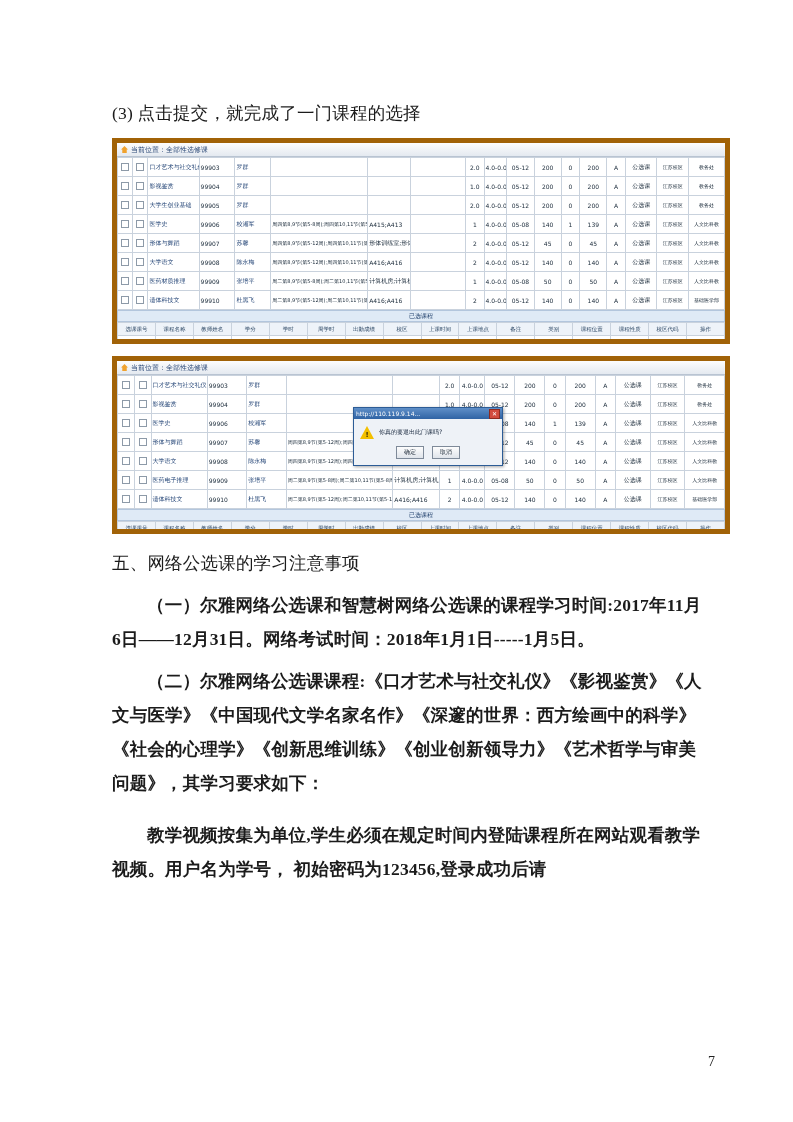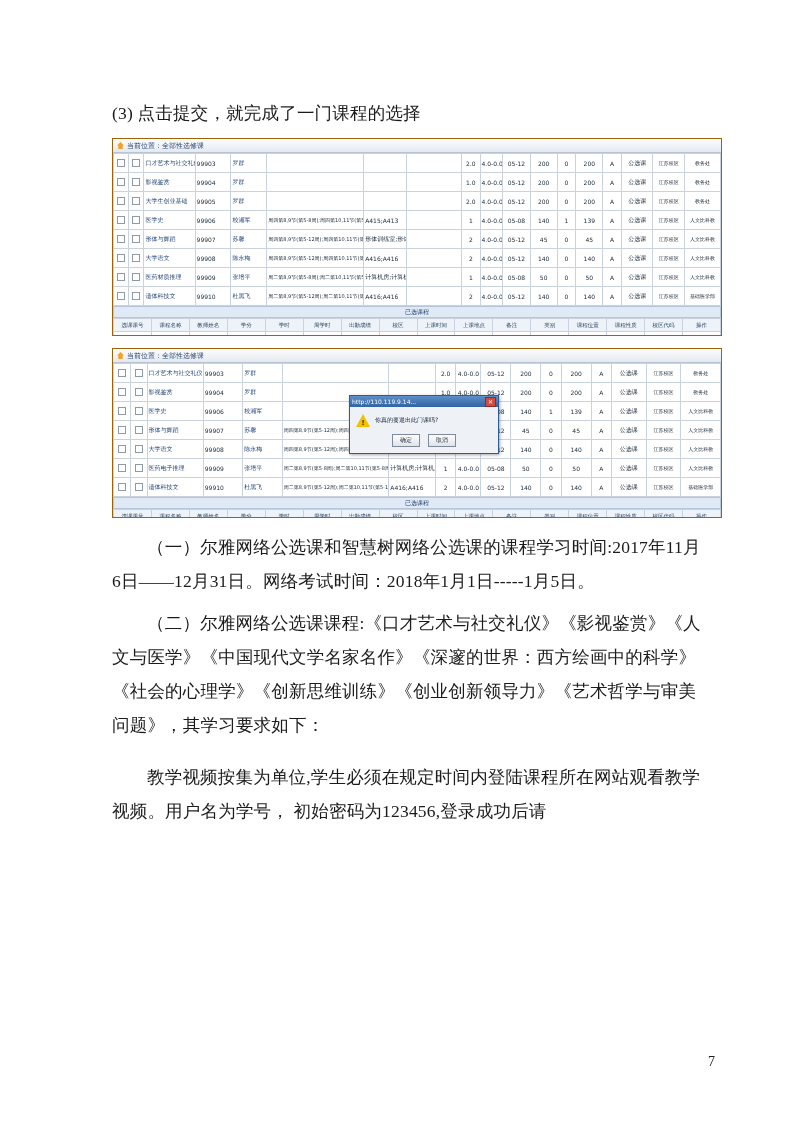--- a/index.html
+++ b/index.html
@@ -17,34 +17,34 @@
     width:793px;height:1122px;
     box-sizing:border-box;
     padding:96px 86px 60px 112px;
   }
   .para{
     font-size:17.5px;
     line-height:34px;
     margin:0 0 8px 0;
     letter-spacing:0.2px;
   }
-  .para.indent{ text-indent:2em; }
+  .para.indent{ text-indent:2em;font-weight:bold; }
   .para.heading{ margin-top:10px; }
   .gap{height:10px;}
   .page-number{
     position:absolute;
     right:78px;
     bottom:52px;
     font-size:14px;
     color:#222;
   }
 
   
   .shot{
-    border:1px solid #a16207;
+    border:5px solid #a16207;
     background:#d946ef;
     margin:6px 0 12px 0;
     font-family:"DejaVu Sans", sans-serif;
     overflow:hidden;
     position:relative;
   }
   .shot1{width:608px;height:196px;margin-left:0;}
   .shot2{width:608px;height:168px;margin-left:0;}
 
   .shot-head{
@@ -583,19 +583,20 @@
         <span class="warn"></span>
         <span>你真的要退出此门课吗?</span>
       </div>
       <div class="dlg-btns">
         <span class="dlg-btn">确定</span>
         <span class="dlg-btn">取消</span>
       </div>
     </div>
   </div>
 
+  <p class="para heading">五、网络公选课的学习注意事项</p>
   <p class="para indent">（一）尔雅网络公选课和智慧树网络公选课的课程学习时间:2017年11月6日——12月31日。网络考试时间：2018年1月1日-----1月5日。</p>
   <p class="para indent">（二）尔雅网络公选课课程:《口才艺术与社交礼仪》《影视鉴赏》《人文与医学》《中国现代文学名家名作》《深邃的世界：西方绘画中的科学》《社会的心理学》《创新思维训练》《创业创新领导力》《艺术哲学与审美问题》，其学习要求如下：</p>
   <div class="gap"></div>
   <p class="para indent">教学视频按集为单位,学生必须在规定时间内登陆课程所在网站观看教学视频。用户名为学号， 初始密码为123456,登录成功后请</p>
 
   <div class="page-number">7</div>
 </div>
 
 </body></html>

